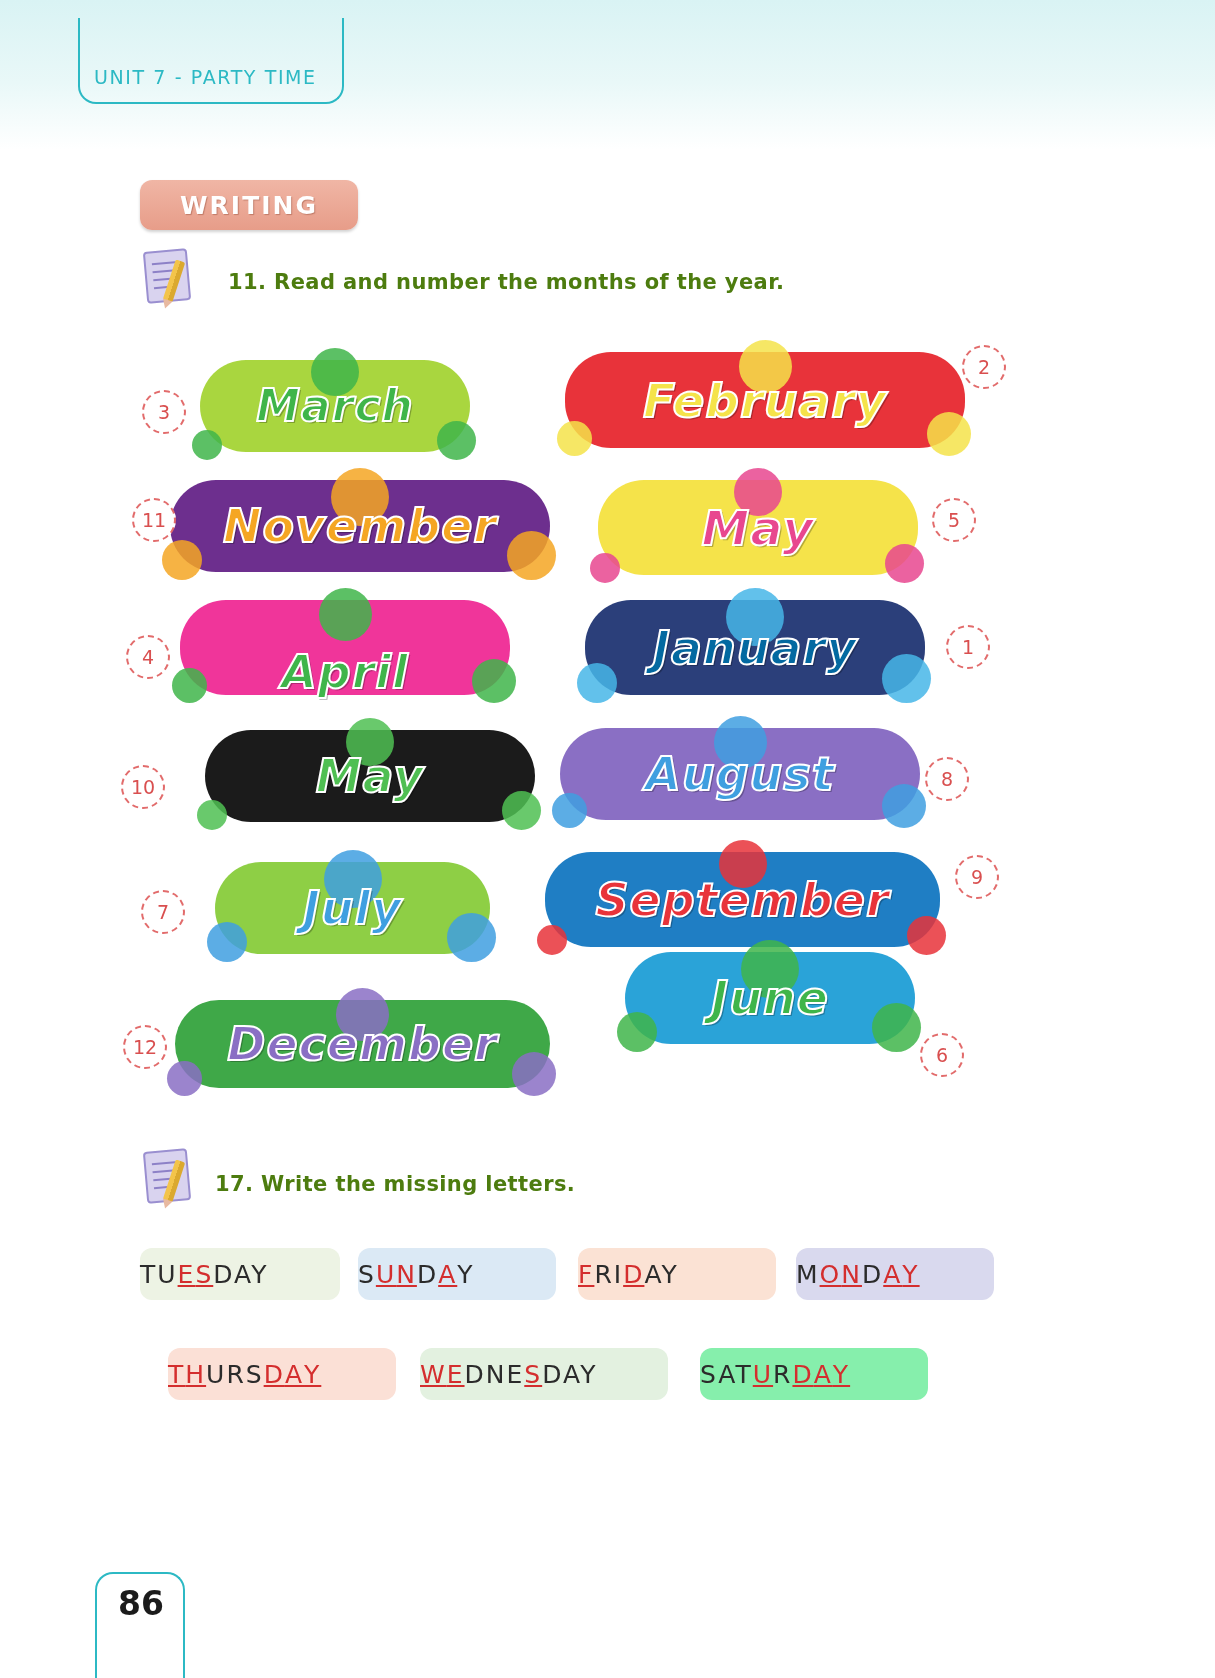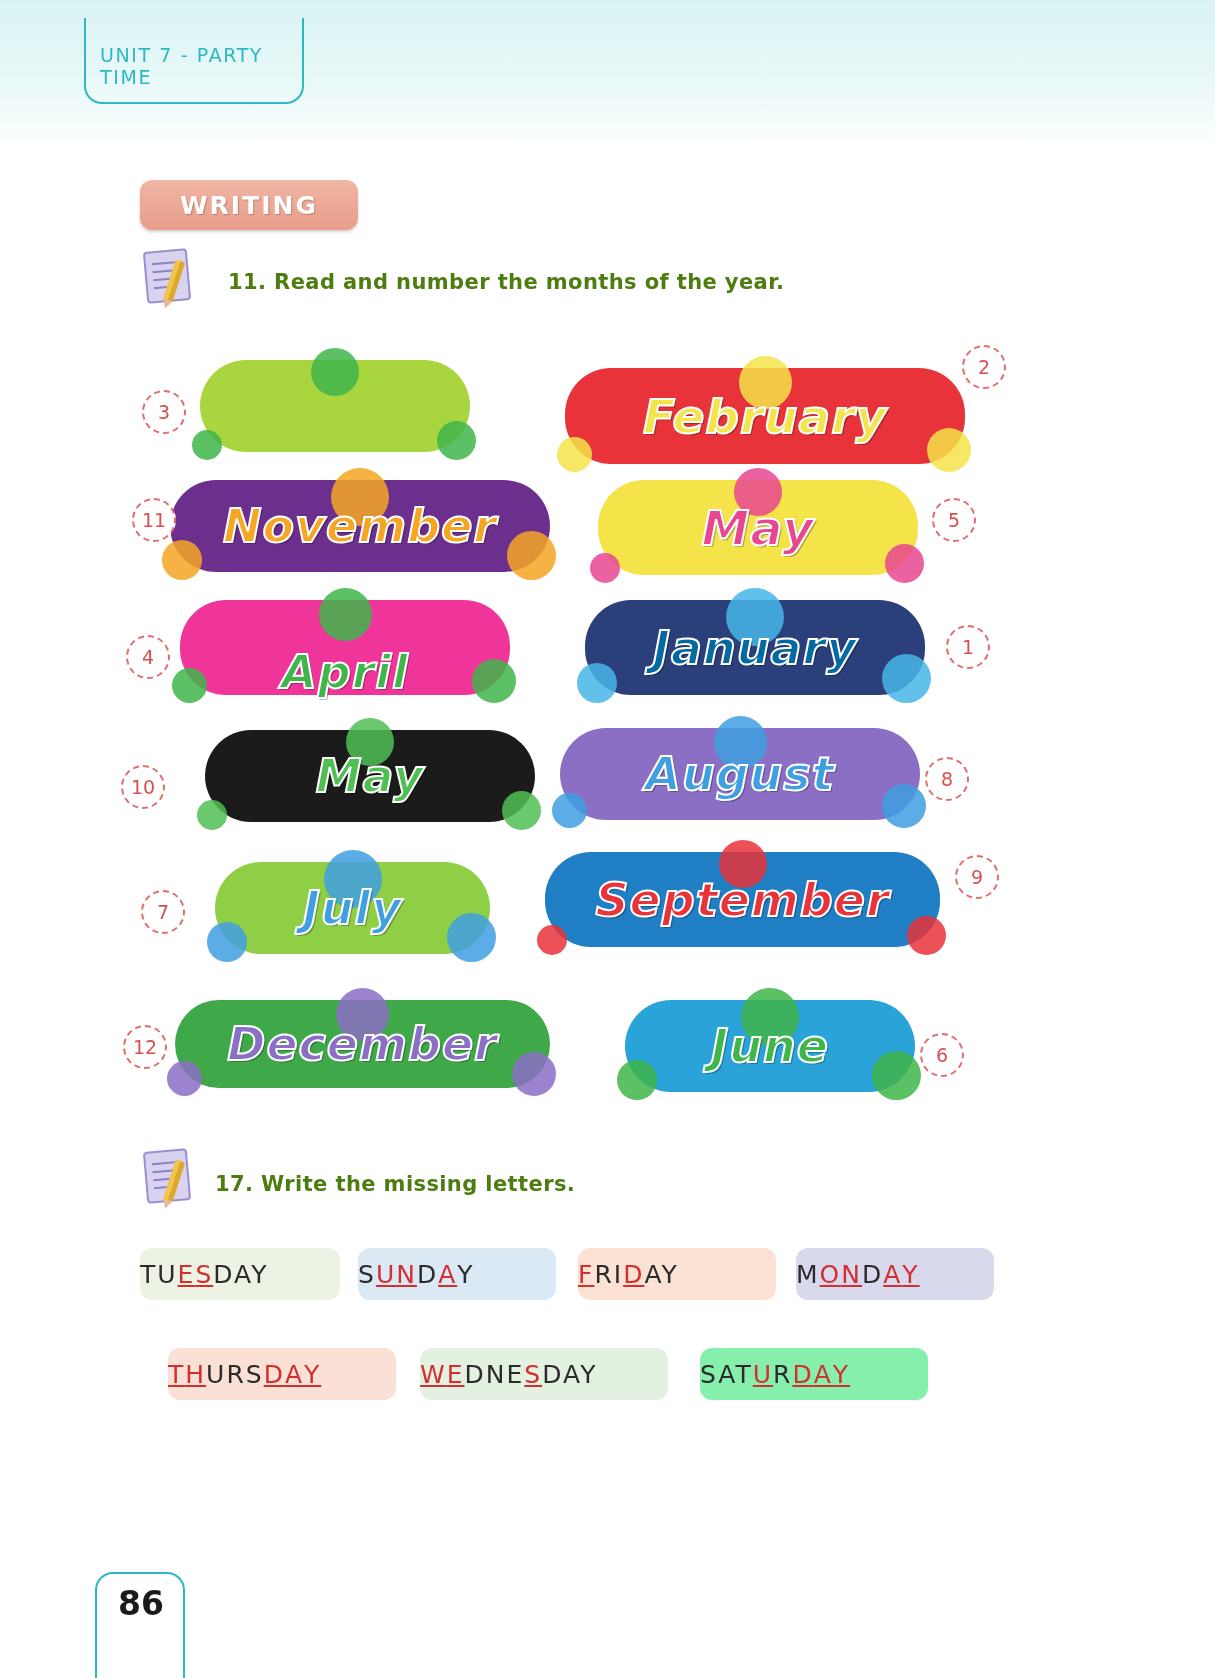--- a/index.html
+++ b/index.html
@@ -17,22 +17,22 @@
 
   
   .header-band {
     position: absolute;
     left: 0; top: 0;
     width: 1215px; height: 150px;
     background: linear-gradient(to bottom, #d9f3f4 0%, #e9f8f8 55%, #ffffff 100%);
   }
   .unit-chip {
     position: absolute;
-    left: 84px; top: 18px;
-    width: 220px; height: 86px;
+    left: 78px; top: 18px;
+    width: 266px; height: 86px;
     border: 2px solid #2cb9c4;
     border-top: none;
     border-radius: 0 0 18px 18px;
     background: transparent;
     box-sizing: border-box;
   }
   .unit-chip span {
     position: absolute;
     left: 14px; bottom: 14px;
     color: #2cb9c4;
@@ -213,23 +213,24 @@
   <div class="pencil"></div>
 </div>
 <div class="task-text" id="task11-text">11.  Read and number the months of the year.</div>
 
 <div id="months-layer">
     <div class="month-card" style="left: 200px; top: 360px; width: 270px; height: 92px;">
       <div class="month-art" style="width: 270px; height: 92px; background: rgb(169, 214, 63);"></div>
       <div class="blob" style="width: 30px; height: 30px; background: rgb(63, 181, 74); opacity: 0.85; left: -8px; top: 70px;"></div>
       <div class="blob" style="width: 39px; height: 39px; background: rgb(63, 181, 74); opacity: 0.85; left: 237px; top: 61px;"></div>
       <div class="blob" style="width: 48px; height: 48px; background: rgb(63, 181, 74); opacity: 0.85; left: 111px; top: -12px;"></div>
+      <div class="month-word" style="top: 20px; font-size: 44px; color: rgb(63, 181, 74); -webkit-text-stroke: 2px rgb(255, 255, 255); text-shadow: rgba(0, 0, 0, 0.25) 2px 2px 0px;">March</div>
     </div>
     <div class="num-circle" style="left: 142px; top: 390px;">3</div>
-    <div class="month-card" style="left: 565px; top: 368px; width: 400px; height: 80px;">
+    <div class="month-card" style="left: 565px; top: 352px; width: 400px; height: 80px;">
       <div class="month-art" style="width: 400px; height: 96px; background: rgb(232, 51, 58);"></div>
       <div class="blob" style="width: 35px; height: 35px; background: rgb(245, 227, 74); opacity: 0.85; left: -8px; top: 69px;"></div>
       <div class="blob" style="width: 44px; height: 44px; background: rgb(245, 227, 74); opacity: 0.85; left: 362px; top: 60px;"></div>
       <div class="blob" style="width: 53px; height: 53px; background: rgb(245, 227, 74); opacity: 0.85; left: 173.5px; top: -12px;"></div>
       <div class="month-word" style="top: 20.5px; font-size: 47px; color: rgb(245, 227, 74); -webkit-text-stroke: 2px rgb(255, 255, 255); text-shadow: rgba(0, 0, 0, 0.25) 2px 2px 0px;">February</div>
     </div>
     <div class="num-circle" style="left: 962px; top: 345px;">2</div>
     <div class="month-card" style="left: 170px; top: 480px; width: 380px; height: 92px;">
       <div class="month-art" style="width: 380px; height: 92px; background: rgb(109, 47, 142);"></div>
       <div class="blob" style="width: 40px; height: 40px; background: rgb(245, 166, 35); opacity: 0.85; left: -8px; top: 60px;"></div>
@@ -295,21 +296,21 @@
     </div>
     <div class="num-circle" style="left: 955px; top: 855px;">9</div>
     <div class="month-card" style="left: 175px; top: 1000px; width: 375px; height: 88px;">
       <div class="month-art" style="width: 375px; height: 88px; background: rgb(63, 168, 72);"></div>
       <div class="blob" style="width: 35px; height: 35px; background: rgb(138, 111, 196); opacity: 0.85; left: -8px; top: 61px;"></div>
       <div class="blob" style="width: 44px; height: 44px; background: rgb(138, 111, 196); opacity: 0.85; left: 337px; top: 52px;"></div>
       <div class="blob" style="width: 53px; height: 53px; background: rgb(138, 111, 196); opacity: 0.85; left: 161px; top: -12px;"></div>
       <div class="month-word" style="top: 17px; font-size: 46px; color: rgb(138, 111, 196); -webkit-text-stroke: 2px rgb(255, 255, 255); text-shadow: rgba(0, 0, 0, 0.25) 2px 2px 0px;">December</div>
     </div>
     <div class="num-circle" style="left: 123px; top: 1025px;">12</div>
-    <div class="month-card" style="left: 625px; top: 1000px; width: 290px; height: 64px;">
+    <div class="month-card" style="left: 625px; top: 952px; width: 290px; height: 64px;">
       <div class="month-art" style="width: 290px; height: 92px; background: rgb(42, 163, 216);"></div>
       <div class="blob" style="width: 40px; height: 40px; background: rgb(63, 181, 74); opacity: 0.85; left: -8px; top: 60px;"></div>
       <div class="blob" style="width: 49px; height: 49px; background: rgb(63, 181, 74); opacity: 0.85; left: 247px; top: 51px;"></div>
       <div class="blob" style="width: 58px; height: 58px; background: rgb(63, 181, 74); opacity: 0.85; left: 116px; top: -12px;"></div>
       <div class="month-word" style="top: 19px; font-size: 46px; color: rgb(63, 181, 74); -webkit-text-stroke: 2px rgb(255, 255, 255); text-shadow: rgba(0, 0, 0, 0.25) 2px 2px 0px;">June</div>
     </div>
     <div class="num-circle" style="left: 920px; top: 1033px;">6</div>
   </div>
 
 <div class="task-icon" id="task12-icon">

